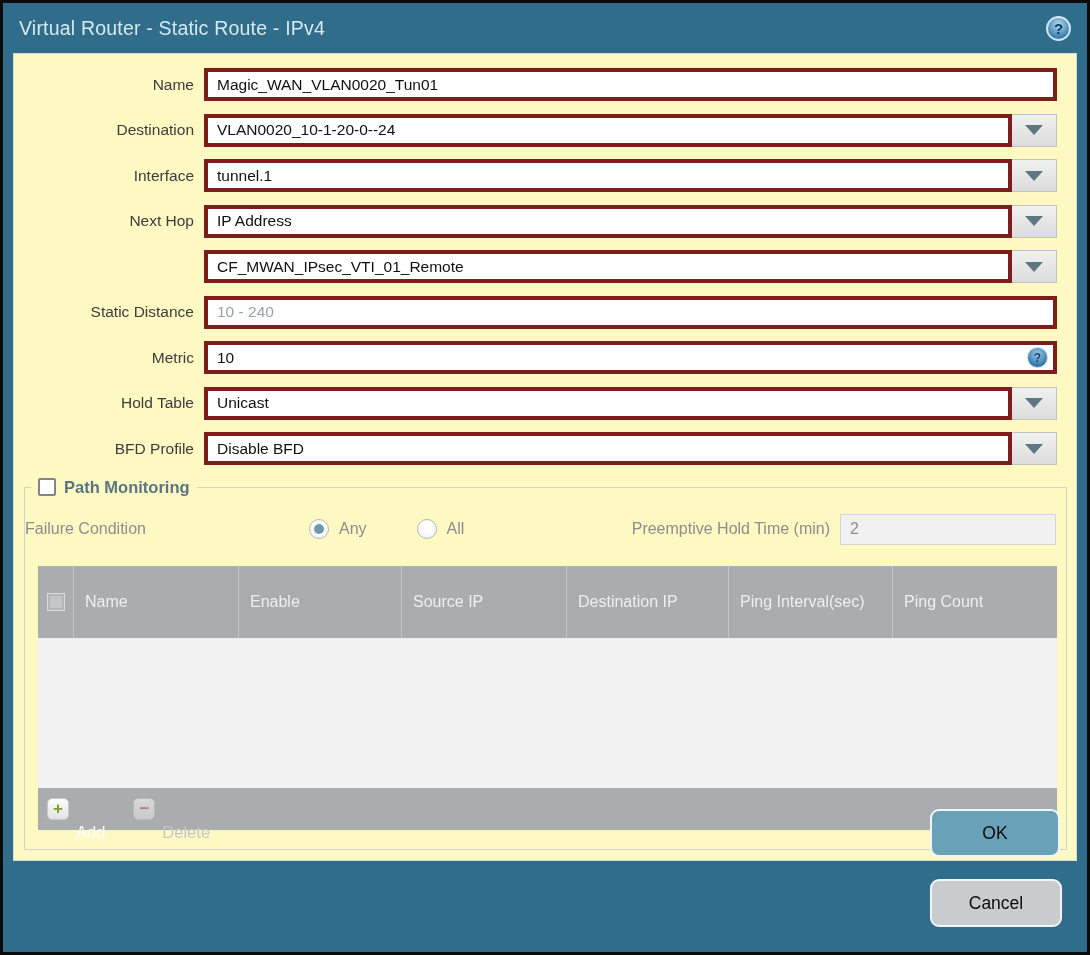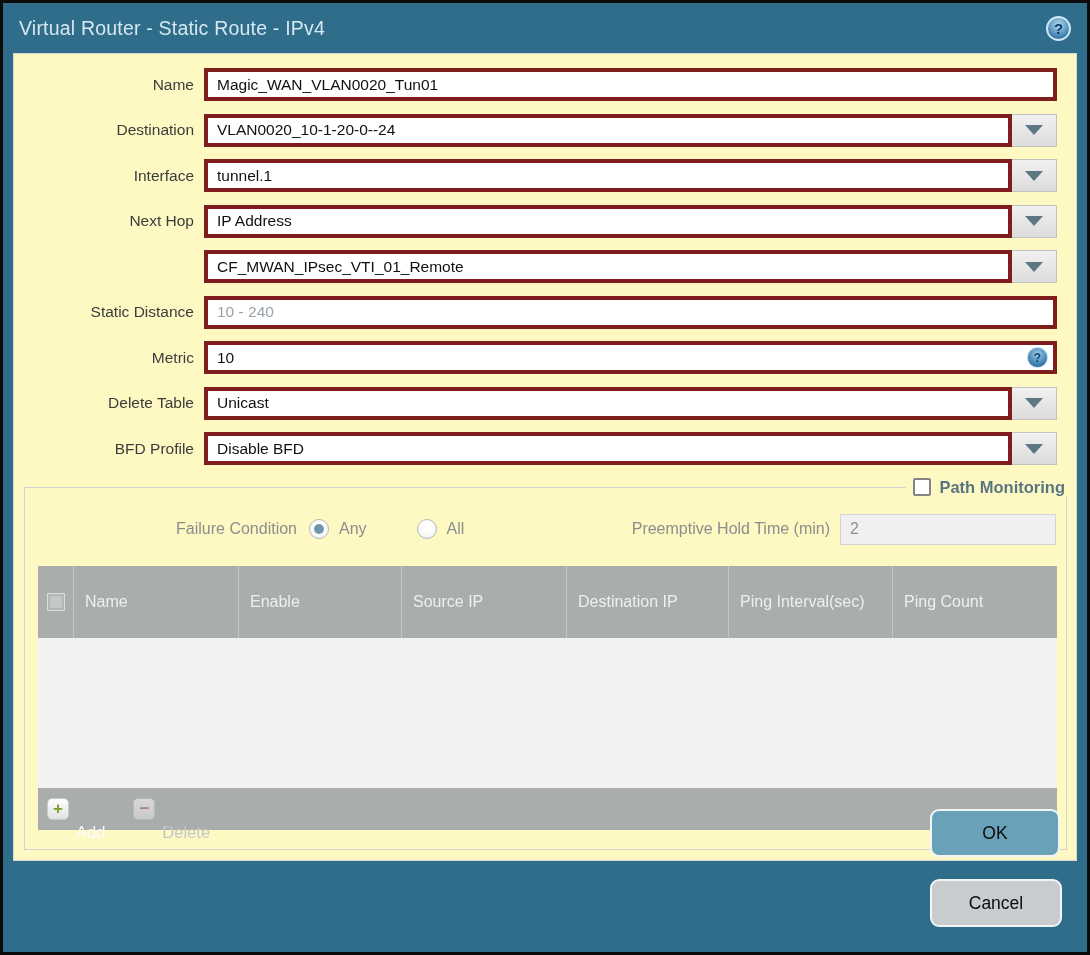--- a/index.html
+++ b/index.html
@@ -76,32 +76,32 @@
     display:flex; align-items:center; justify-content:center;
   }
 
   
   .pm-fieldset {
     margin:4px 9px 0 10px; height:372px;
     border:1px solid #d2d2d2;
   }
   .pm-legend {
     margin-left:6px; padding:0 7px;
-    display:flex; align-items:center; gap:8px;text-align:right;
+    display:flex; align-items:center; gap:8px;
   }
   .pm-checkbox {
     width:18px; height:18px; background:#fff;
     border:2px solid #848484; border-radius:2px;
     cursor:pointer;
   }
   .pm-title { font-size:16.5px; font-weight:bold; color:#5a7582; }
 
   .pm-row { display:flex; align-items:center; margin-top:16px; height:33px; }
   .pm-label { font-size:16px; color:#8d8d8d; }
-  .fc-label { width:272px; text-align:right; }
+  .fc-label { width:272px; }
   .radio-group { display:flex; align-items:center; margin-left:12px; }
   .radio {
     width:20px; height:20px; border-radius:50%;
     border:1px solid #b2b6b6;
     background: radial-gradient(circle at 50% 35%, #ffffff 30%, #eef1f1 100%);
     position:relative; cursor:pointer;
   }
   .radio.checked::after {
     content:""; position:absolute; left:4px; top:4px;
     width:10px; height:10px; border-radius:50%;
@@ -237,21 +237,21 @@
 
     <div class="frow">
       <label class="flabel">Metric</label>
       <div class="fctrl">
         <input class="tinput" value="10" style="">
         <span class="input-help">?</span>
       </div>
     </div>
 
     <div class="frow">
-      <label class="flabel">Delete Table</label>
+      <label class="flabel">Hold Table</label>
       <div class="fctrl">
         <input class="tinput" value="Unicast" style="">
         <span class="dd-btn">
           <span class="chev"></span>
         </span>
       </div>
     </div>
 
     <div class="frow">
       <label class="flabel">BFD Profile</label>

